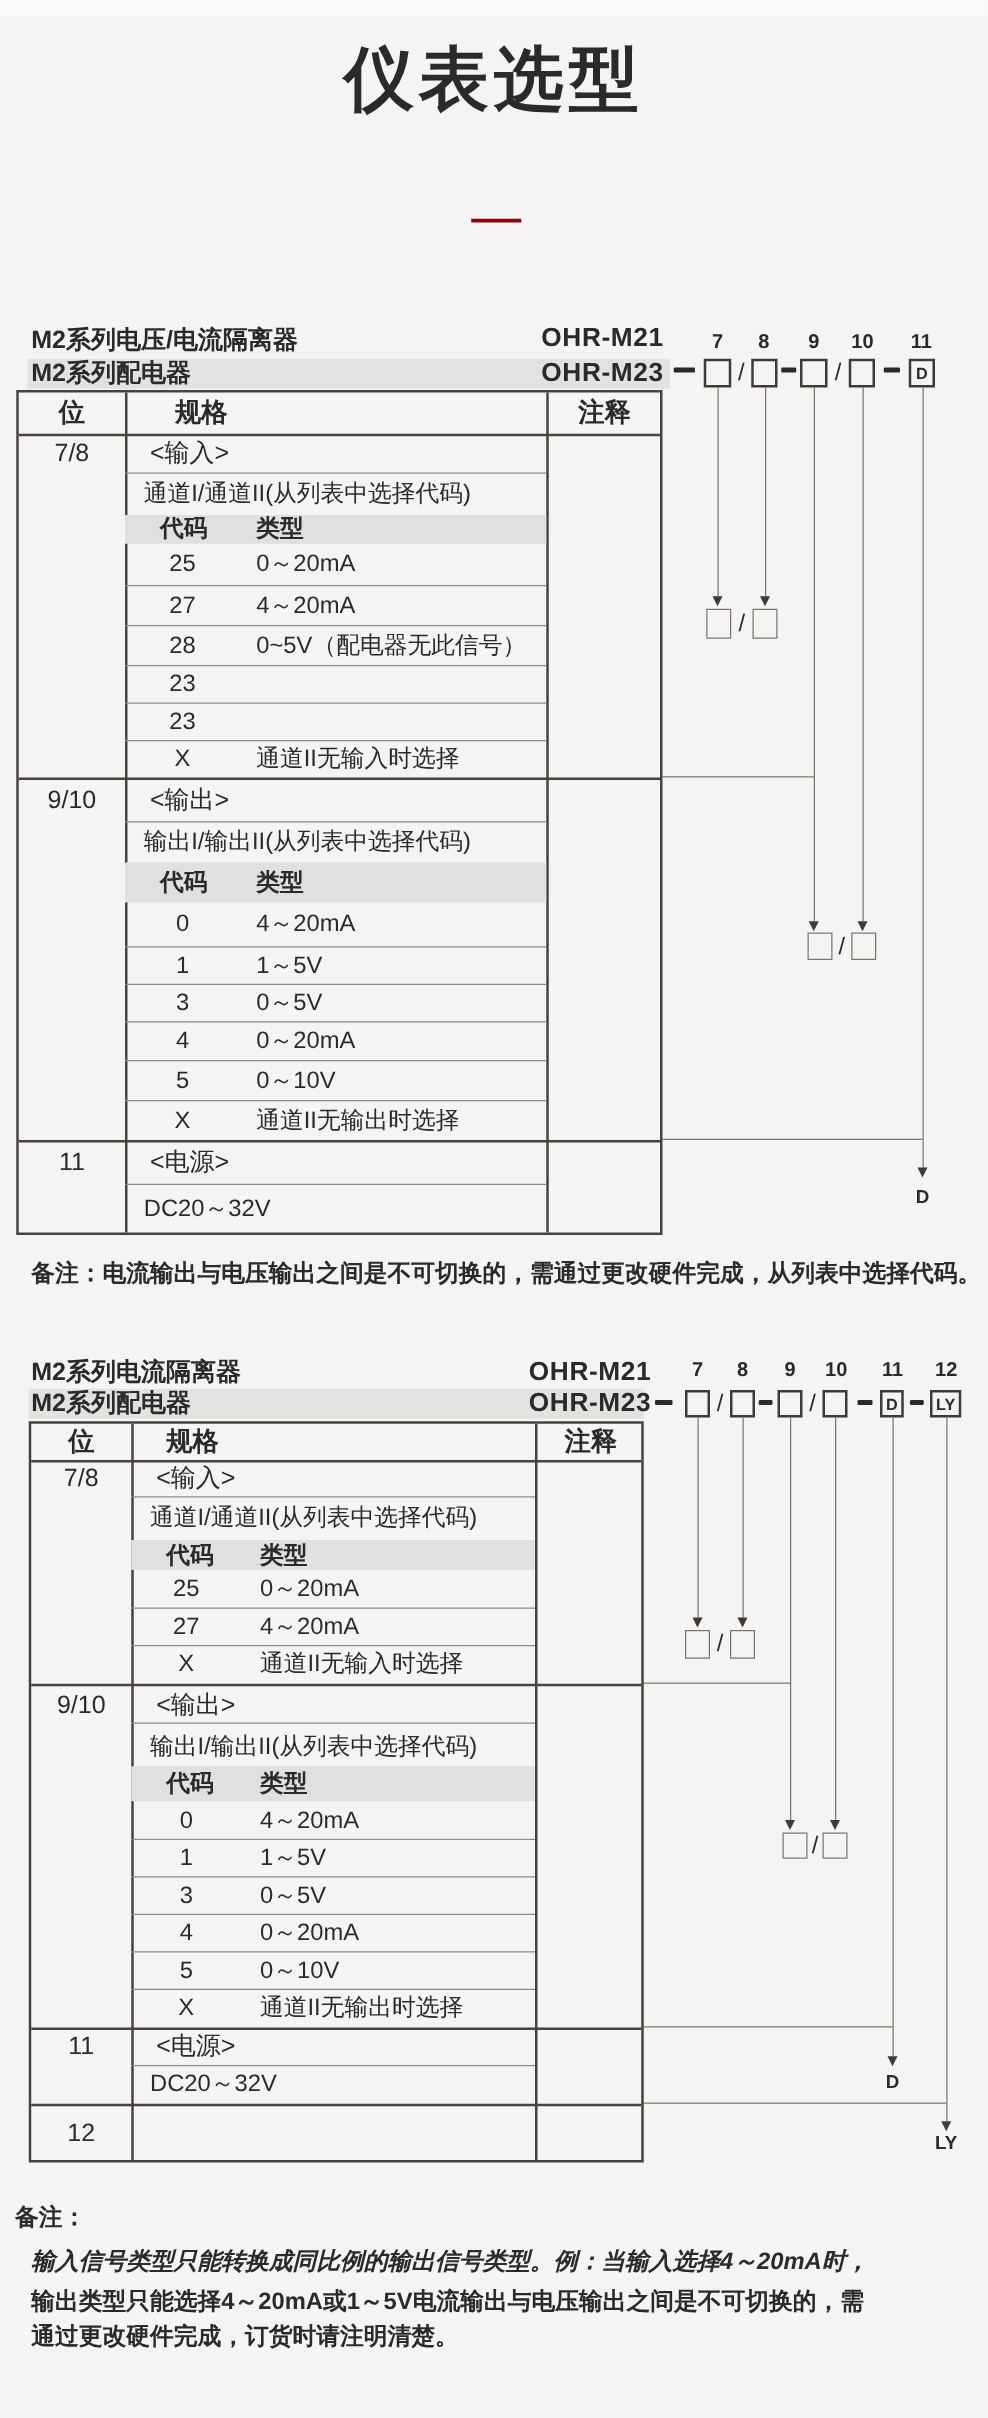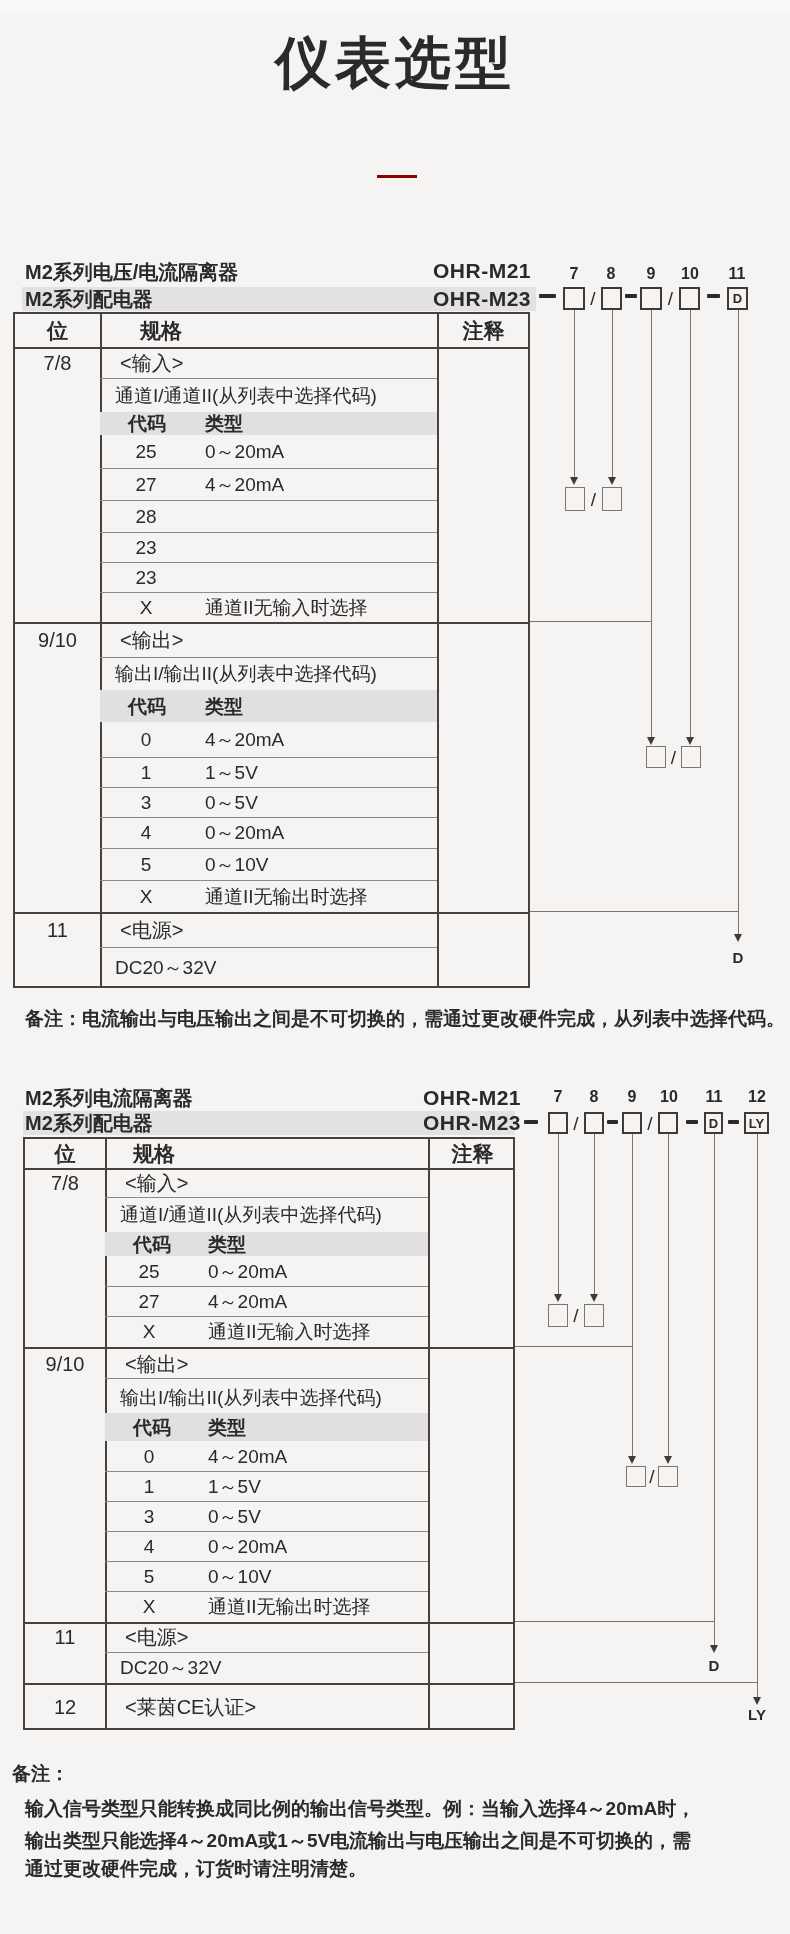--- a/index.html
+++ b/index.html
@@ -129,20 +129,21 @@
   <div class="t c h20" style="left:0;top:33px;width:85px;height:31px;">7/8</div>
   <div class="t h20" style="left:105px;top:33px;height:31px;">&lt;输入&gt;</div>
   <div class="t" style="left:100px;top:64px;height:34px;">通道I/通道II(从列表中选择代码)</div>
   <div class="t b" style="left:113px;top:98px;height:23px;">代码</div>
   <div class="t b" style="left:190px;top:98px;height:23px;">类型</div>
   <div class="t c" style="left:100px;top:121px;width:62px;height:33px;">25</div>
   <div class="t" style="left:190px;top:121px;height:33px;">0～20mA</div>
   <div class="t c" style="left:100px;top:154px;width:62px;height:32px;">27</div>
   <div class="t" style="left:190px;top:154px;height:32px;">4～20mA</div>
   <div class="t c" style="left:100px;top:186px;width:62px;height:32px;">28</div>
+  <div class="t" style="left:190px;top:186px;height:32px;">0~5V（配电器无此信号）</div>
   <div class="t c" style="left:100px;top:218px;width:62px;height:30px;">23</div>
   <div class="t c" style="left:100px;top:248px;width:62px;height:30px;">23</div>
   <div class="t c" style="left:100px;top:278px;width:62px;height:30px;">X</div>
   <div class="t" style="left:190px;top:278px;height:30px;">通道II无输入时选择</div>
 
   <div class="t c h20" style="left:0;top:308px;width:85px;height:35px;">9/10</div>
   <div class="t h20" style="left:105px;top:308px;height:35px;">&lt;输出&gt;</div>
   <div class="t" style="left:100px;top:343px;height:33px;">输出I/输出II(从列表中选择代码)</div>
   <div class="t b" style="left:113px;top:376px;height:32px;">代码</div>
   <div class="t b" style="left:190px;top:376px;height:32px;">类型</div>
@@ -271,19 +272,18 @@
   <div class="t c" style="left:93px;top:422px;width:62px;height:30px;">5</div>
   <div class="t" style="left:183px;top:422px;height:30px;">0～10V</div>
   <div class="t c" style="left:93px;top:452px;width:62px;height:31px;">X</div>
   <div class="t" style="left:183px;top:452px;height:31px;">通道II无输出时选择</div>
 
   <div class="t c h20" style="left:0;top:483px;width:80px;height:30px;">11</div>
   <div class="t h20" style="left:100px;top:483px;height:30px;">&lt;电源&gt;</div>
   <div class="t" style="left:95px;top:513px;height:31px;">DC20～32V</div>
 
   <div class="t c h20" style="left:0;top:544px;width:80px;height:47px;">12</div>
-  <div class="t h20" style="left:100px;top:544px;height:47px;">&lt;莱茵CE认证&gt;</div>
 </div>
 
 <div class="note" style="left:12px;top:1761px;">备注：</div>
-<div class="note" style="left:25px;top:1796px;">输入信号类型只能转换成同比例的输出信号类型。例：当输入选择4～20mA时，</div>
+<div class="note" style="left:25px;top:1796px;font-style:italic;">输入信号类型只能转换成同比例的输出信号类型。例：当输入选择4～20mA时，</div>
 <div class="note" style="left:25px;top:1828px;">输出类型只能选择4～20mA或1～5V电流输出与电压输出之间是不可切换的，需</div>
 <div class="note" style="left:25px;top:1856px;">通过更改硬件完成，订货时请注明清楚。</div>
 
 </body></html>

